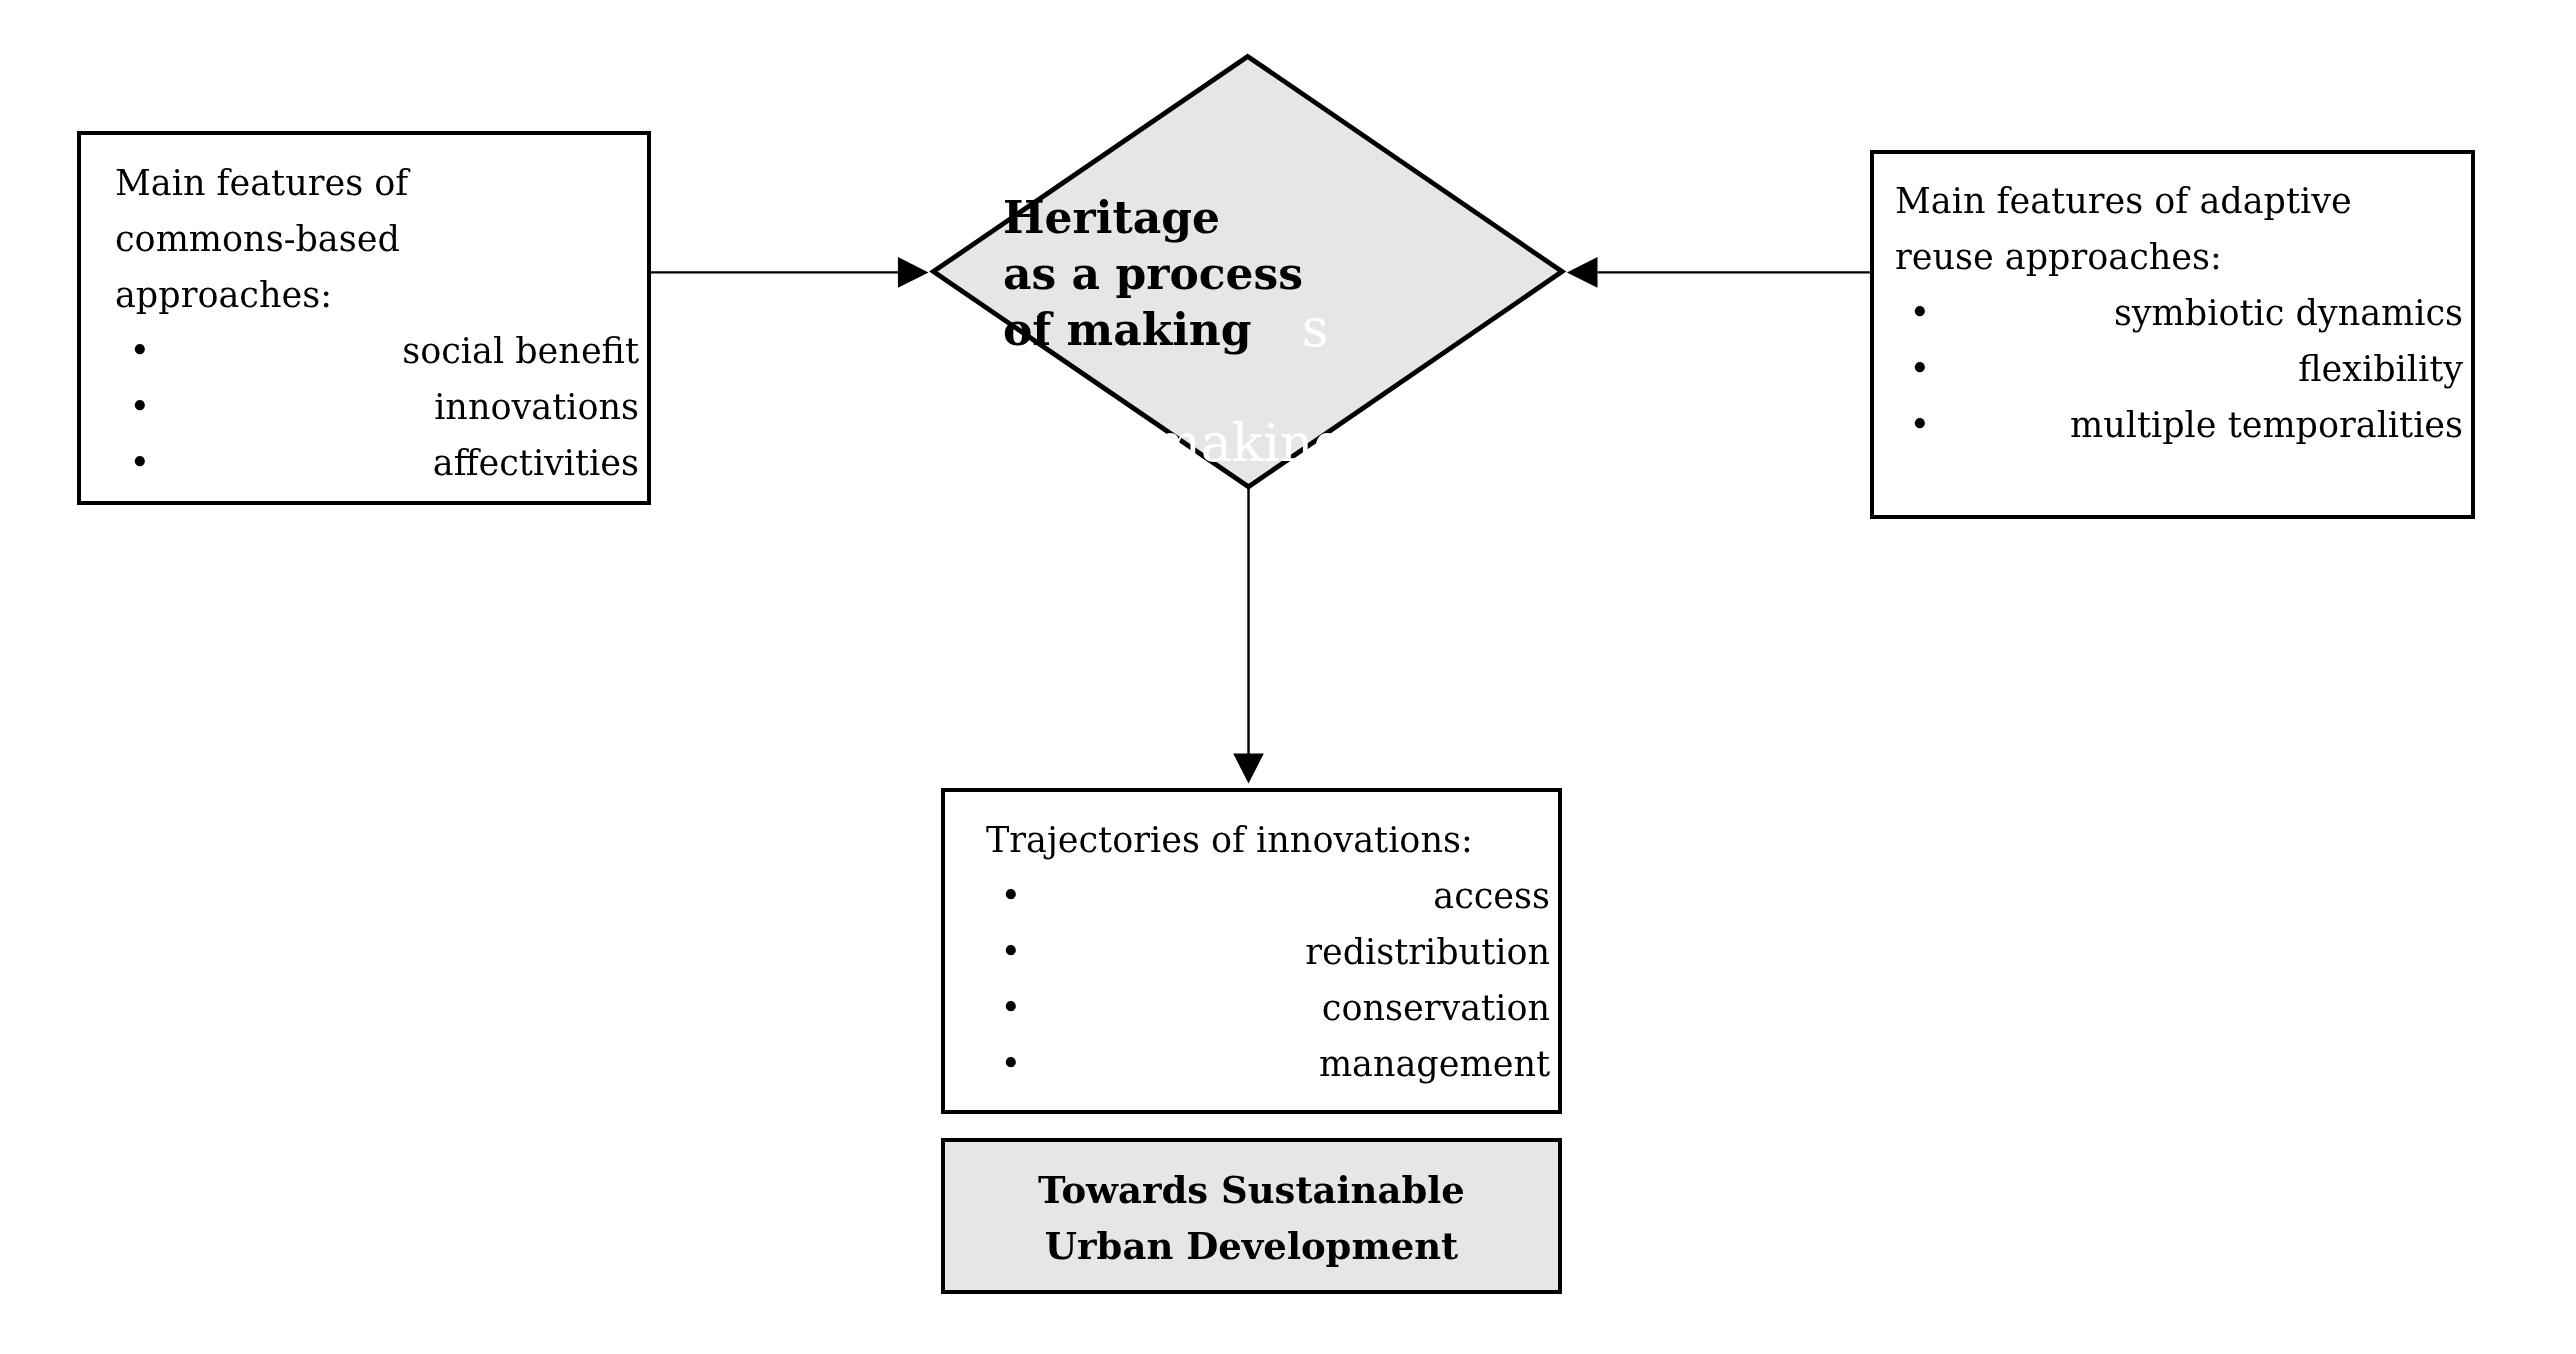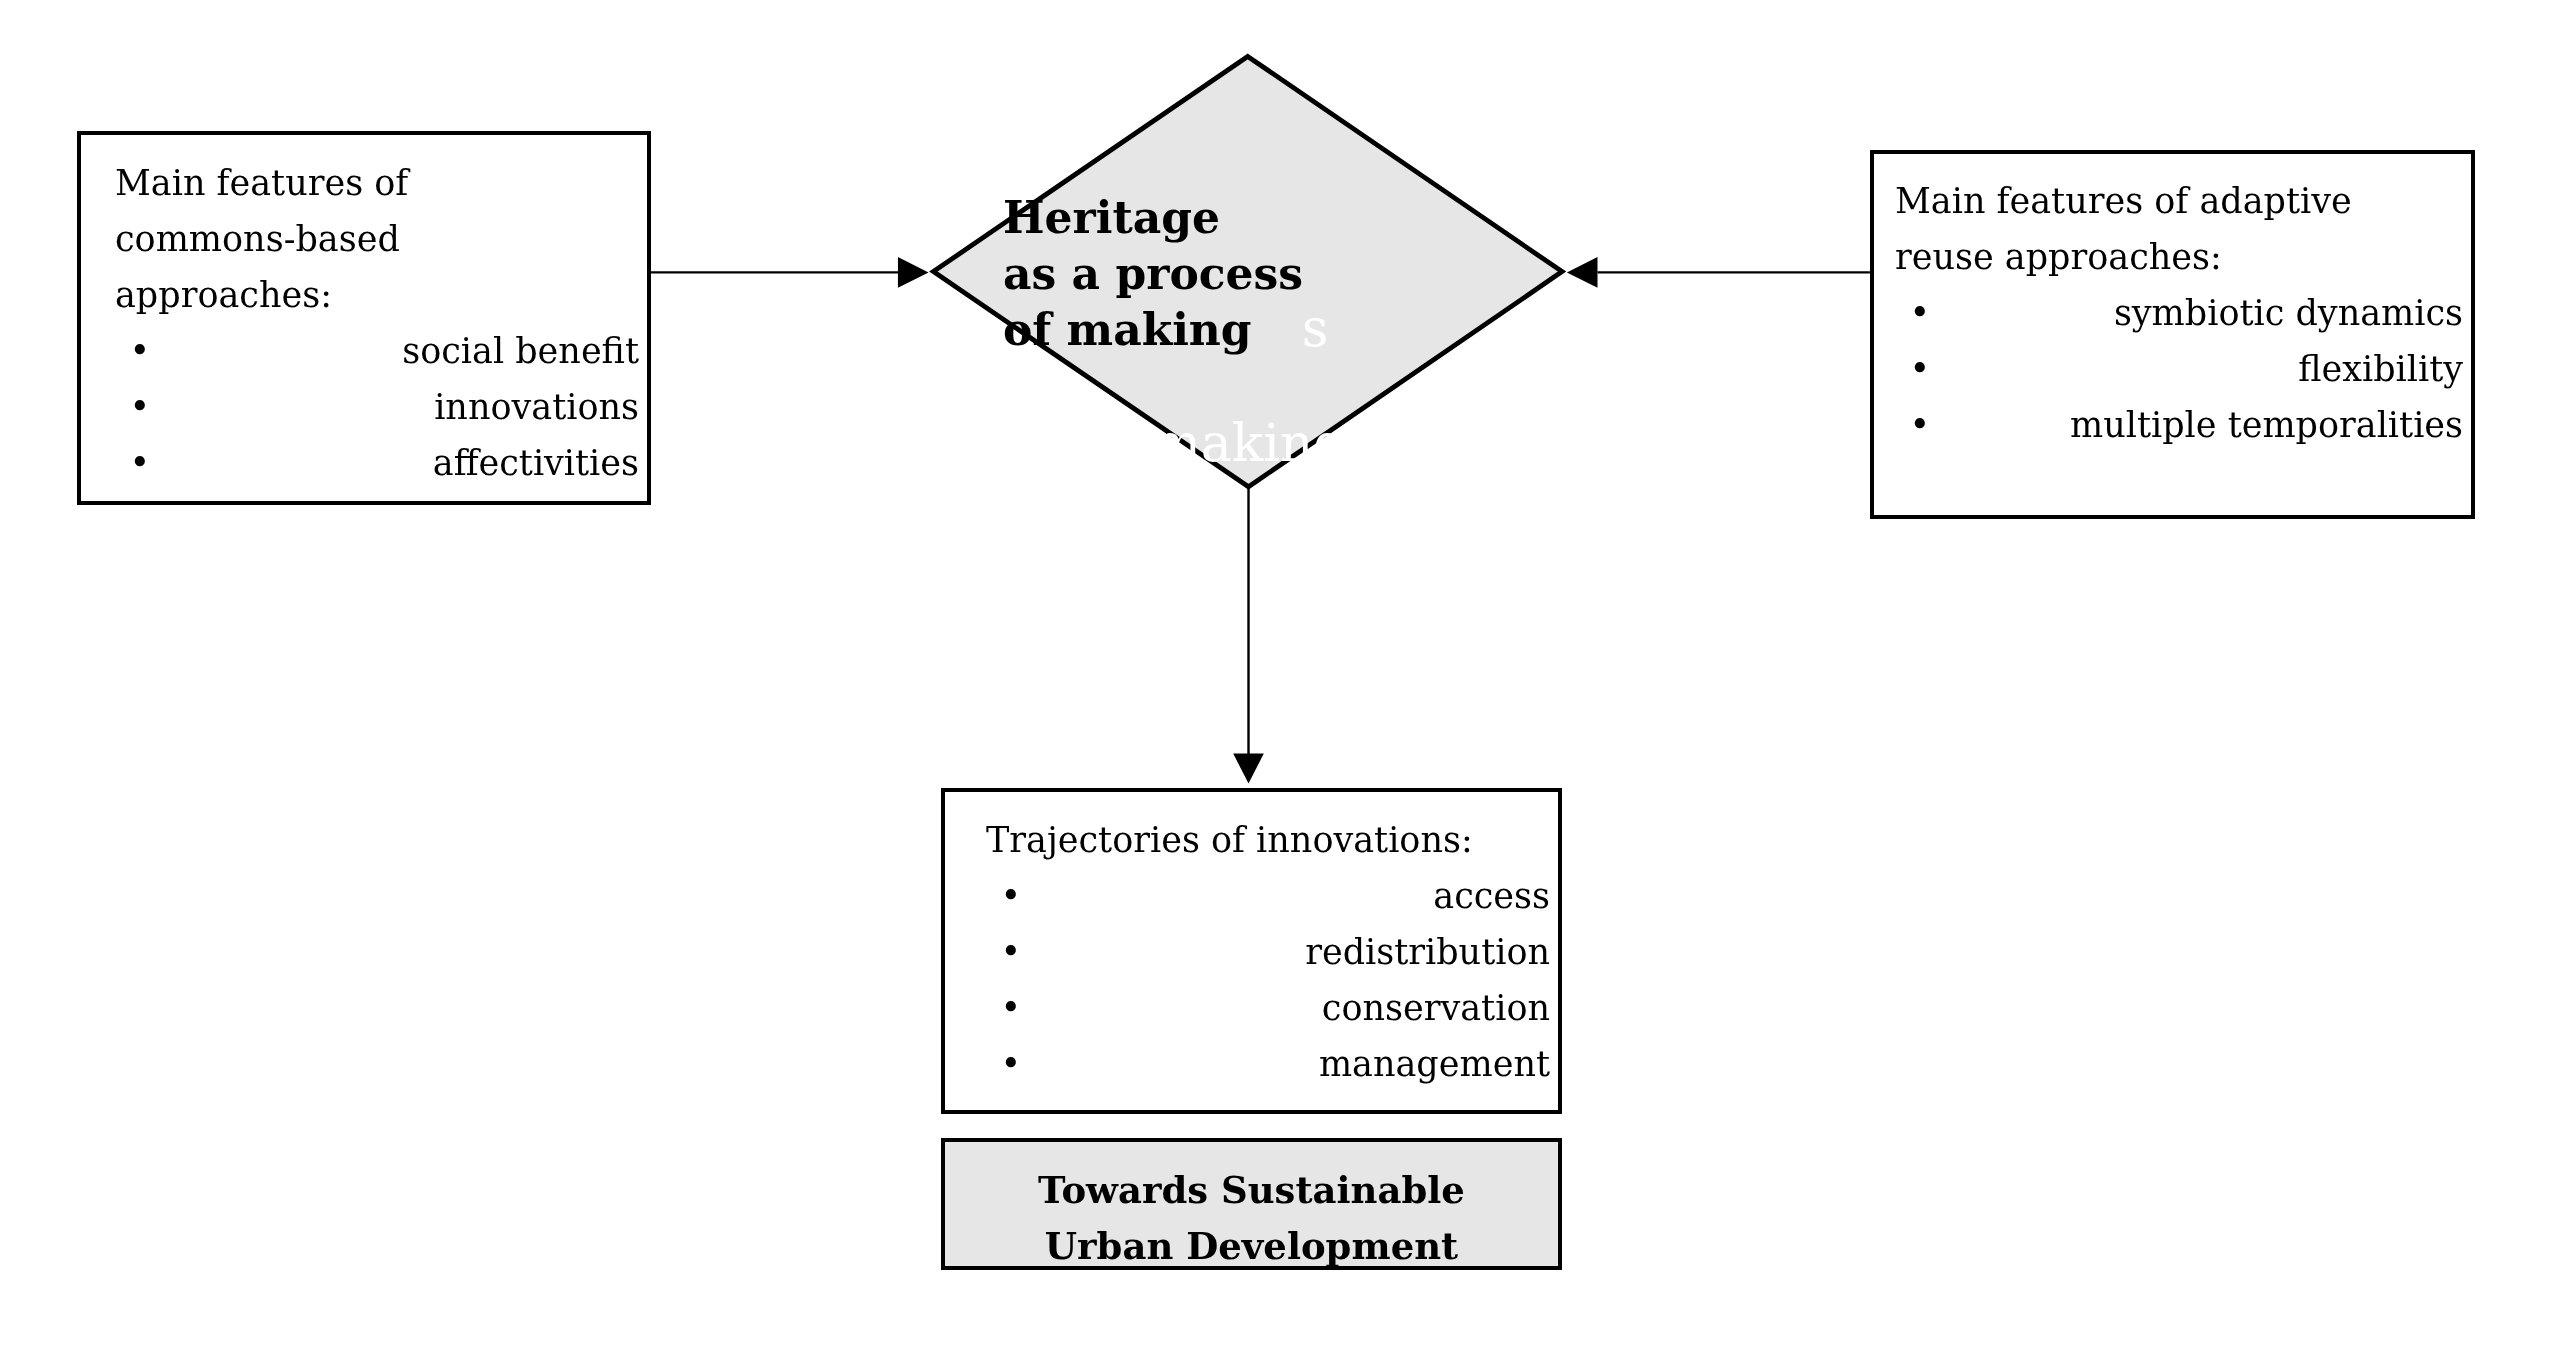--- a/index.html
+++ b/index.html
@@ -28,21 +28,21 @@
     content: "\2022";
     position: absolute; left: 14.5px; top: 0;
     font-size: 35px;
   }
 
   .left-box  { left: 77px;   top: 131px;  width: 574px; height: 374px; padding: 20px 8px 0 34px; }
   .right-box { left: 1870px; top: 150px;  width: 605px; height: 369px; padding: 18.5px 8px 0 21px; }
   .traj-box  { left: 941px; top: 788px;  width: 621px; height: 326px; padding: 20px 8px 0 41px; }
 
   .outcome-box {
-    left: 941px; top: 1138px; width: 621px; height: 132px;
+    left: 941px; top: 1138px; width: 621px; height: 156px;
     background: var(--box-fill, #e6e6e6);
     text-align: center; font-weight: bold; font-size: 37px;
     padding-top: 20px;
   }
   .outcome-box .line { height: 56px; line-height: 56px; }
 
   
   .diamond-text {
     position: absolute; left: 1003px; top: 190px; width: 484px;
     text-align: left; font-weight: bold; font-size: 44px;

